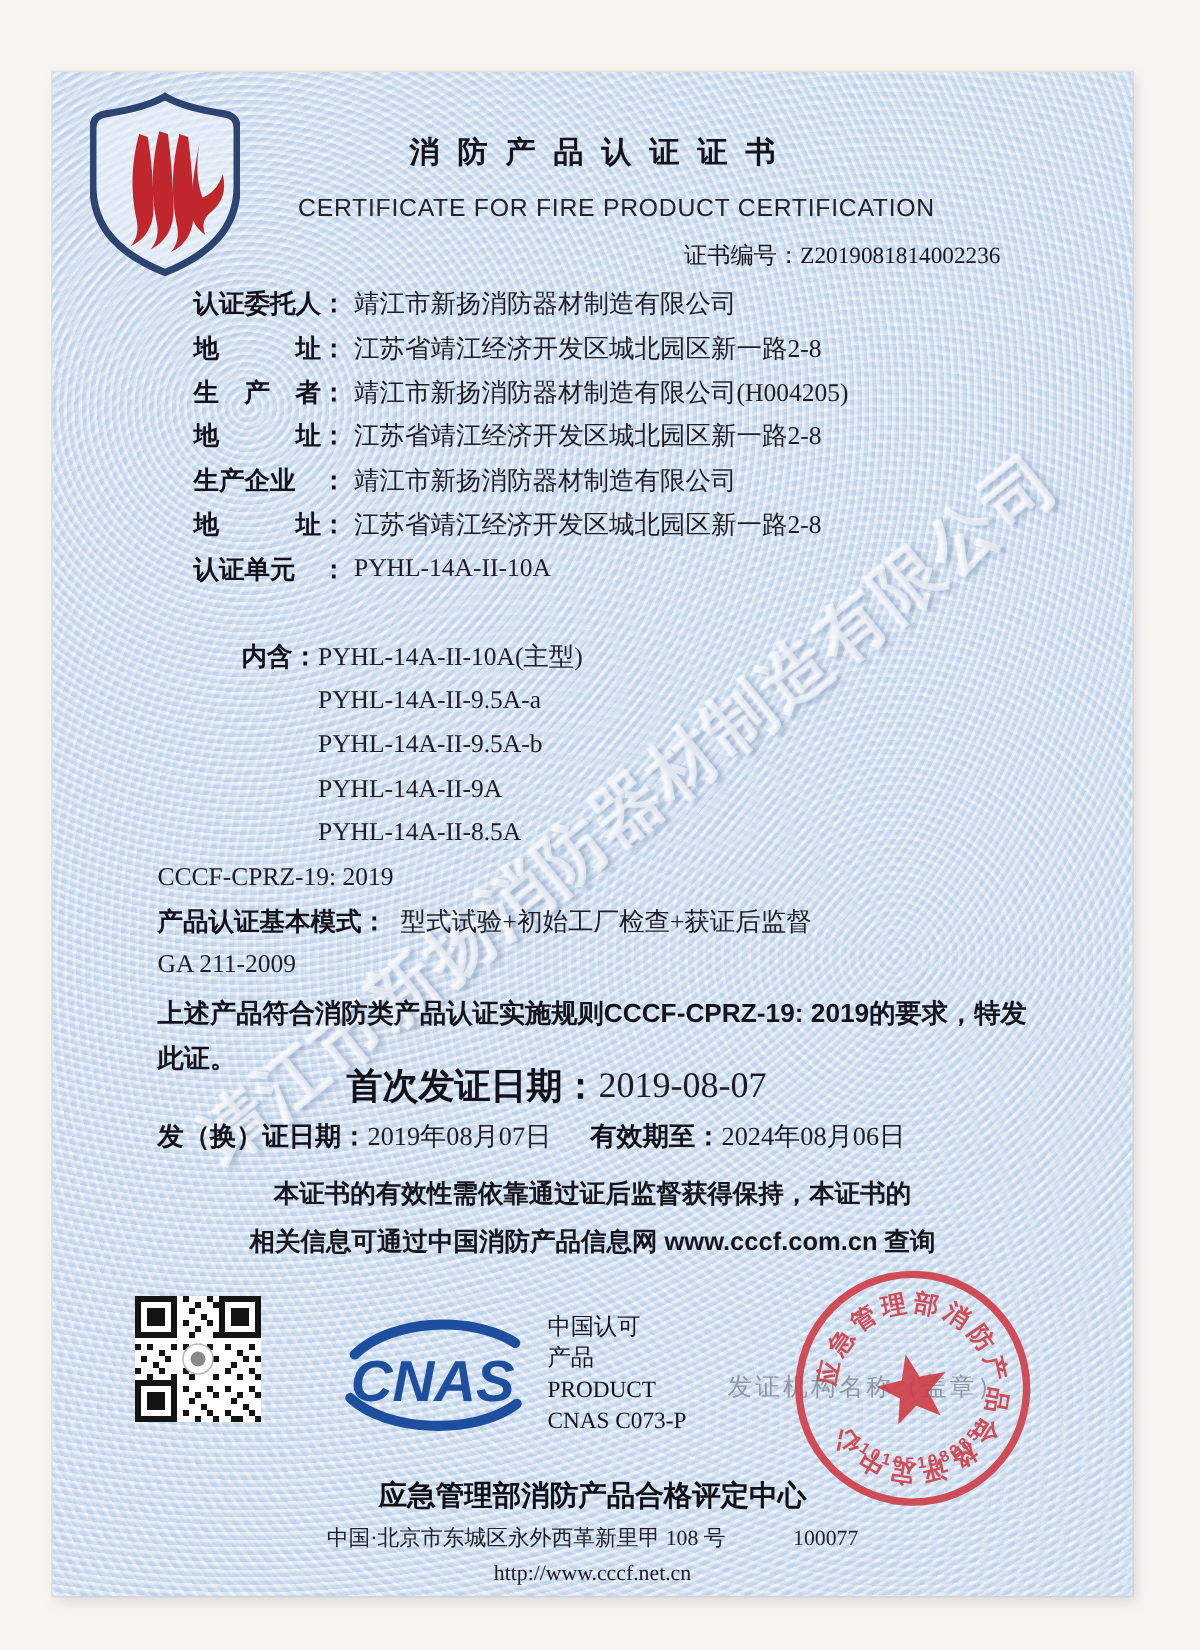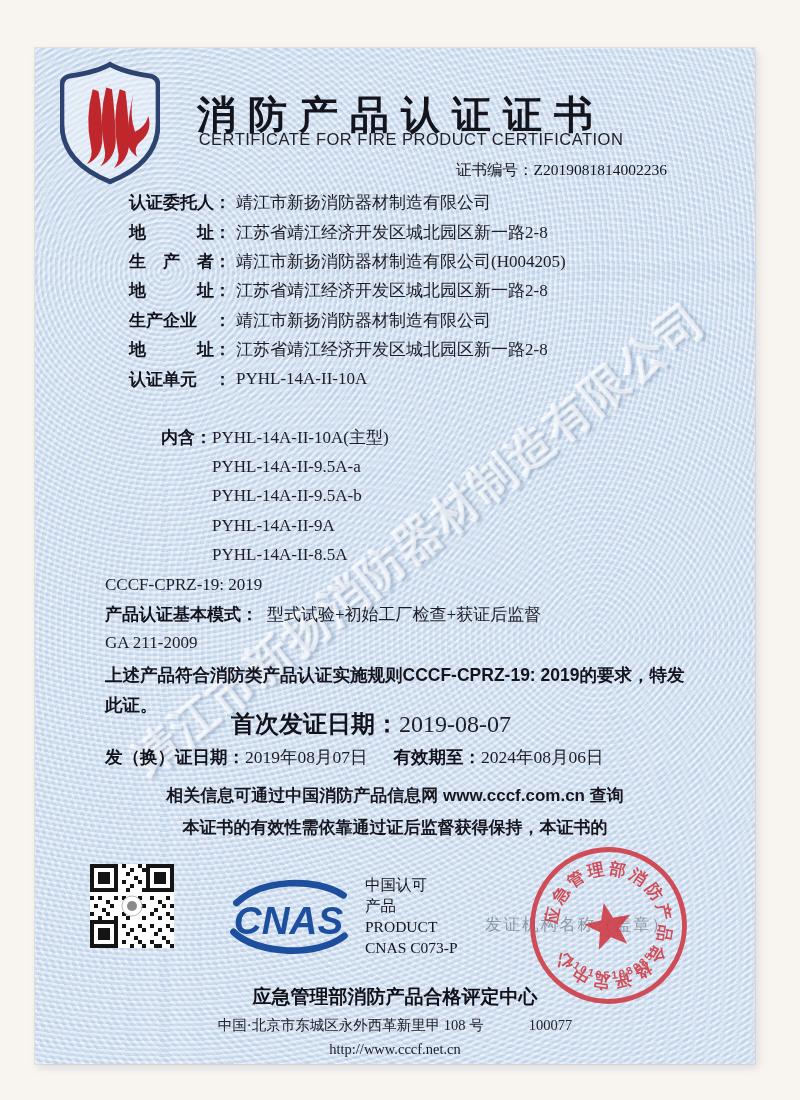--- a/index.html
+++ b/index.html
@@ -26,21 +26,21 @@
     color:rgba(252,253,255,.55);
     text-shadow:2px 3px 3px rgba(112,138,173,.40), -1px -1px 1px rgba(255,255,255,.65);
     z-index:1;pointer-events:none;
   }
   .layer{position:absolute;left:0;top:0;width:100%;height:100%;z-index:2;}
 
   .logo{position:absolute;left:25px;top:12px;}
   .title{
     position:absolute;left:0;top:40px;width:100%;text-align:center;
     font-family:"Liberation Sans",sans-serif;font-weight:bold;
-    font-size:39px;letter-spacing:12px;text-indent:12px;color:#14141c;
+    font-size:20px;letter-spacing:12px;text-indent:12px;color:#14141c;
   }
   .subtitle{
     position:absolute;left:16px;top:82px;width:100%;text-align:center;
     font-family:"Liberation Sans",sans-serif;font-size:16.5px;letter-spacing:.5px;color:#22222b;
   }
   .certno{position:absolute;top:112px;right:88px;font-size:15.5px;color:#15151e;}
   .certno .lbl{font-family:"Liberation Sans",sans-serif;}
 
   .fields{position:absolute;left:70px;top:140px;width:610px;font-size:17px;}
   .frow{height:29.4px;display:flex;align-items:center;}
@@ -187,22 +187,22 @@
     </div>
     <div class="date2">
       <span class="dlabel">发（换）证日期：</span>
       <span class="dval">2019年08月07日</span>
       <span class="gap"></span>
       <span class="dlabel">有效期至：</span>
       <span class="dval">2024年08月06日</span>
     </div>
 
     <div class="notice">
+      <div>本证书的有效性需依靠通过证后监督获得保持，本证书的</div>
       <div>相关信息可通过中国消防产品信息网 www.cccf.com.cn 查询</div>
-      <div>本证书的有效性需依靠通过证后监督获得保持，本证书的</div>
     </div>
 
     <div class="qr-block">
       <svg width="84" height="84" viewBox="0 0 84 84">
         <rect x="0" y="0" width="84" height="84" fill="#ffffff"></rect>
         <g fill="#141414">
           <rect x="0" y="0" width="28" height="28"></rect>
           <rect x="56" y="0" width="28" height="28"></rect>
           <rect x="0" y="56" width="28" height="28"></rect>
         </g>

